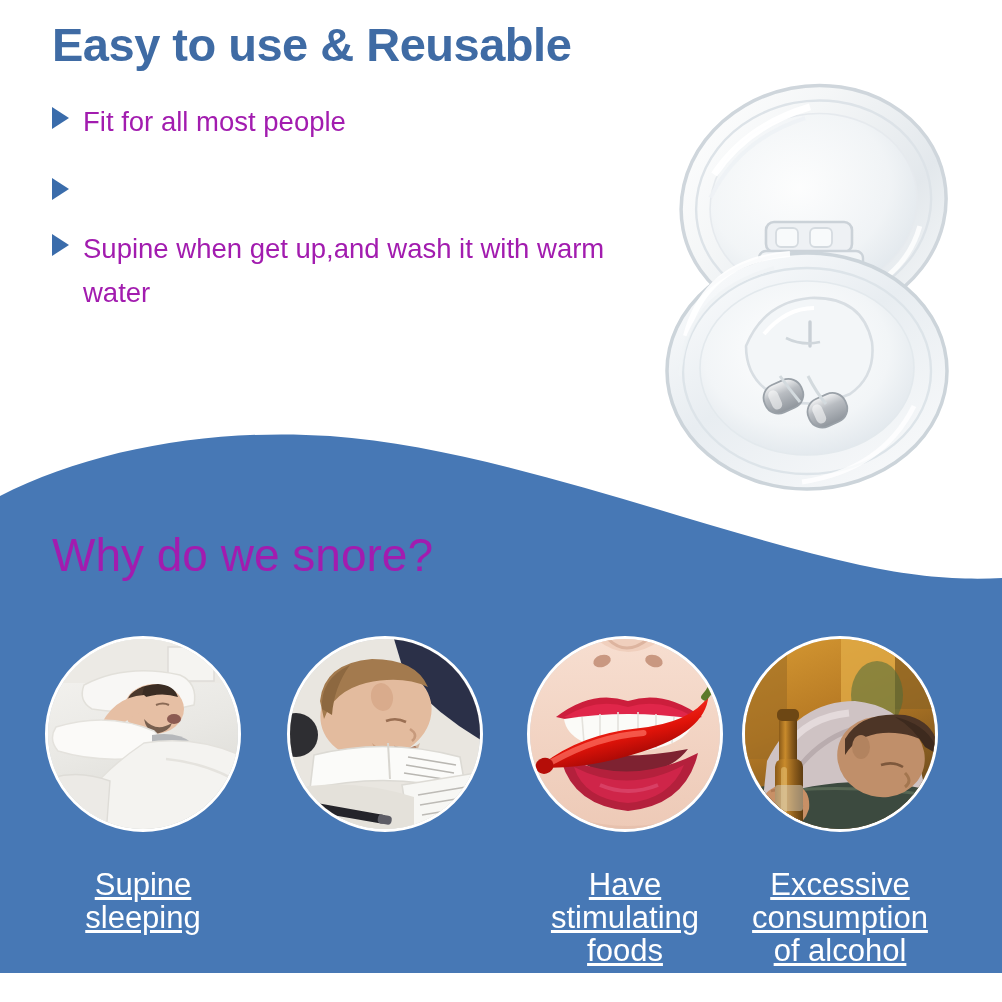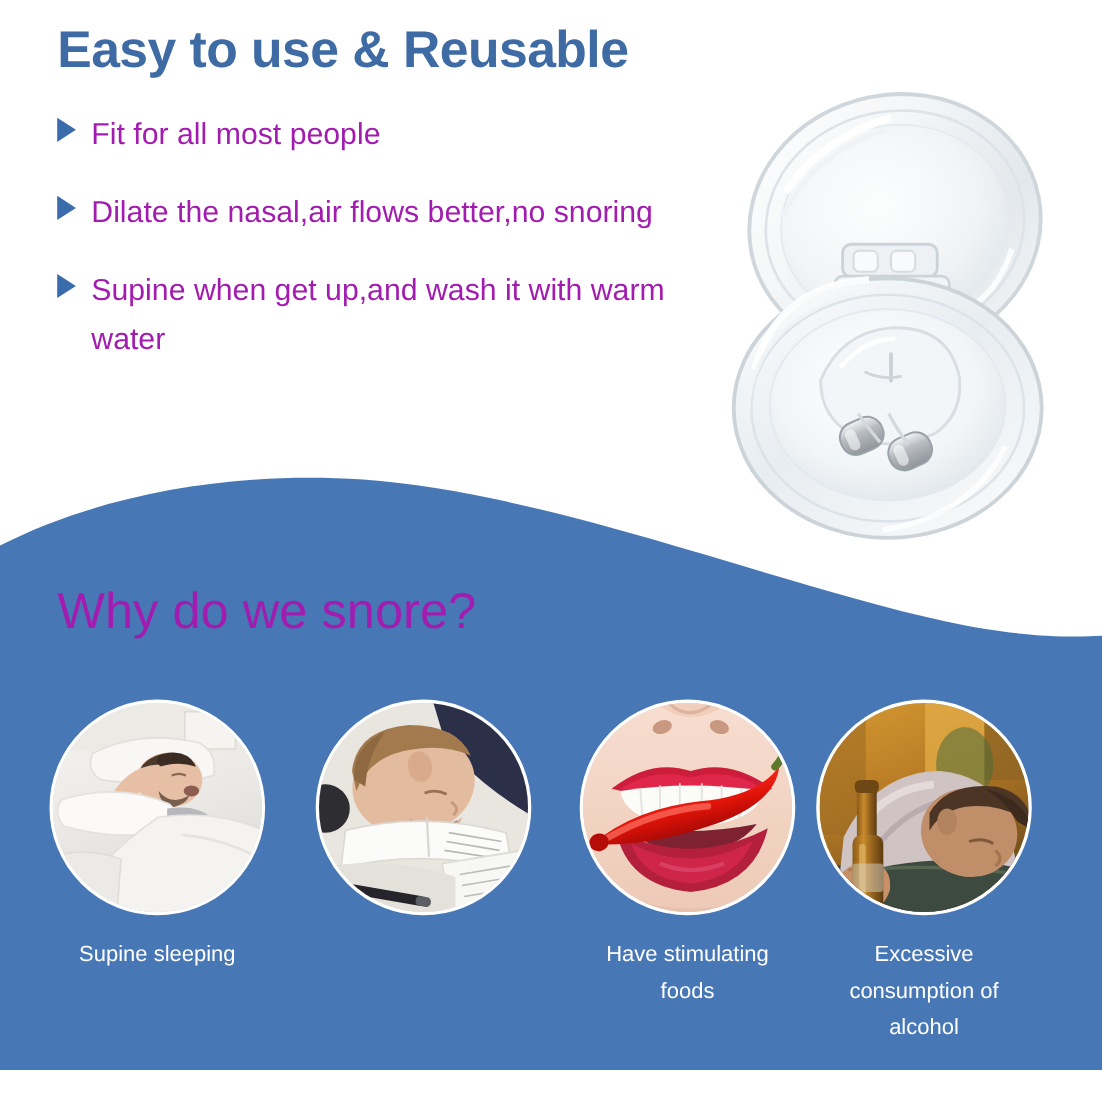--- a/index.html
+++ b/index.html
@@ -112,25 +112,26 @@
     height: 196px;
     margin: 0 auto;
     border-radius: 50%;
     border: 3px solid #ffffff;
     overflow: hidden;
     box-sizing: border-box;
     background: #cfd6dd;
   }
   .cause-circle svg { display: block; }
   .cause-label {
-    margin-top: 20px;
-    font-size: 20px;
+    margin-top: 36px;
+    font-size: 31px;
     color: #ffffff;
     line-height: 33px;
     padding: 0 12px;
+    text-decoration: underline;
   }
 
   .bottom-strip {
     position: absolute;
     left: 0;
     top: 973px;
     width: 1002px;
     height: 29px;
     background: #ffffff;
   }
@@ -147,21 +148,20 @@
     <div class="bullet-list">
 
       <div class="bullet-row">
         <span class="bullet-marker"></span>
         <span class="bullet-text">Fit for all most people</span>
       </div>
 
 
       <div class="bullet-row">
         <span class="bullet-marker"></span>
-        <span class="bullet-text">Dilate the nasal,air flows better,no snoring</span>
       </div>
 
       <div class="bullet-row">
         <span class="bullet-marker"></span>
         <span class="bullet-text">Supine when get up,and wash it with warm water</span>
       </div>
 
     </div>
 
     <div class="product-photo">

